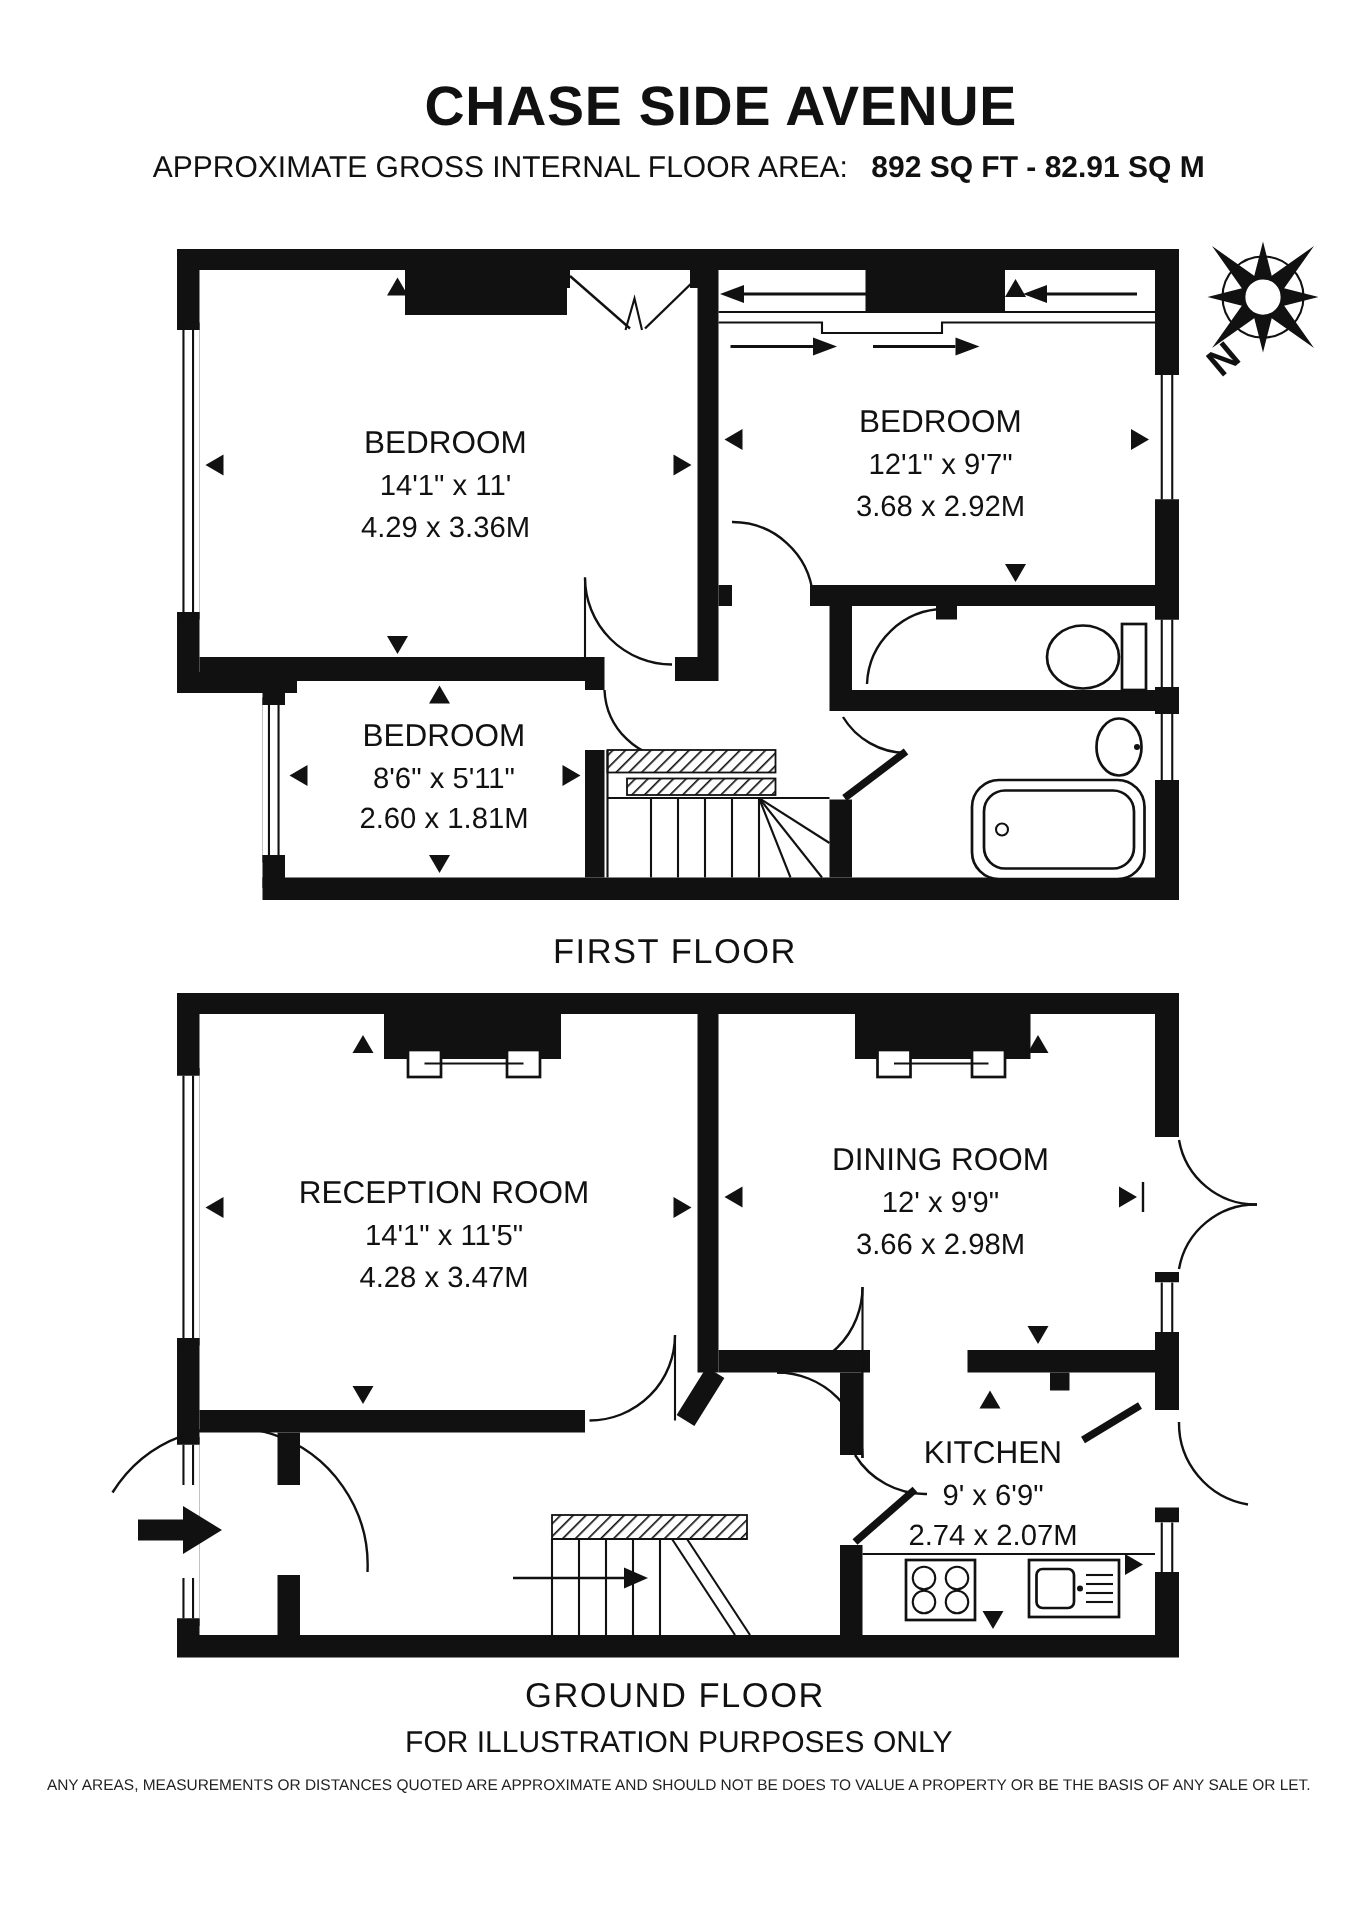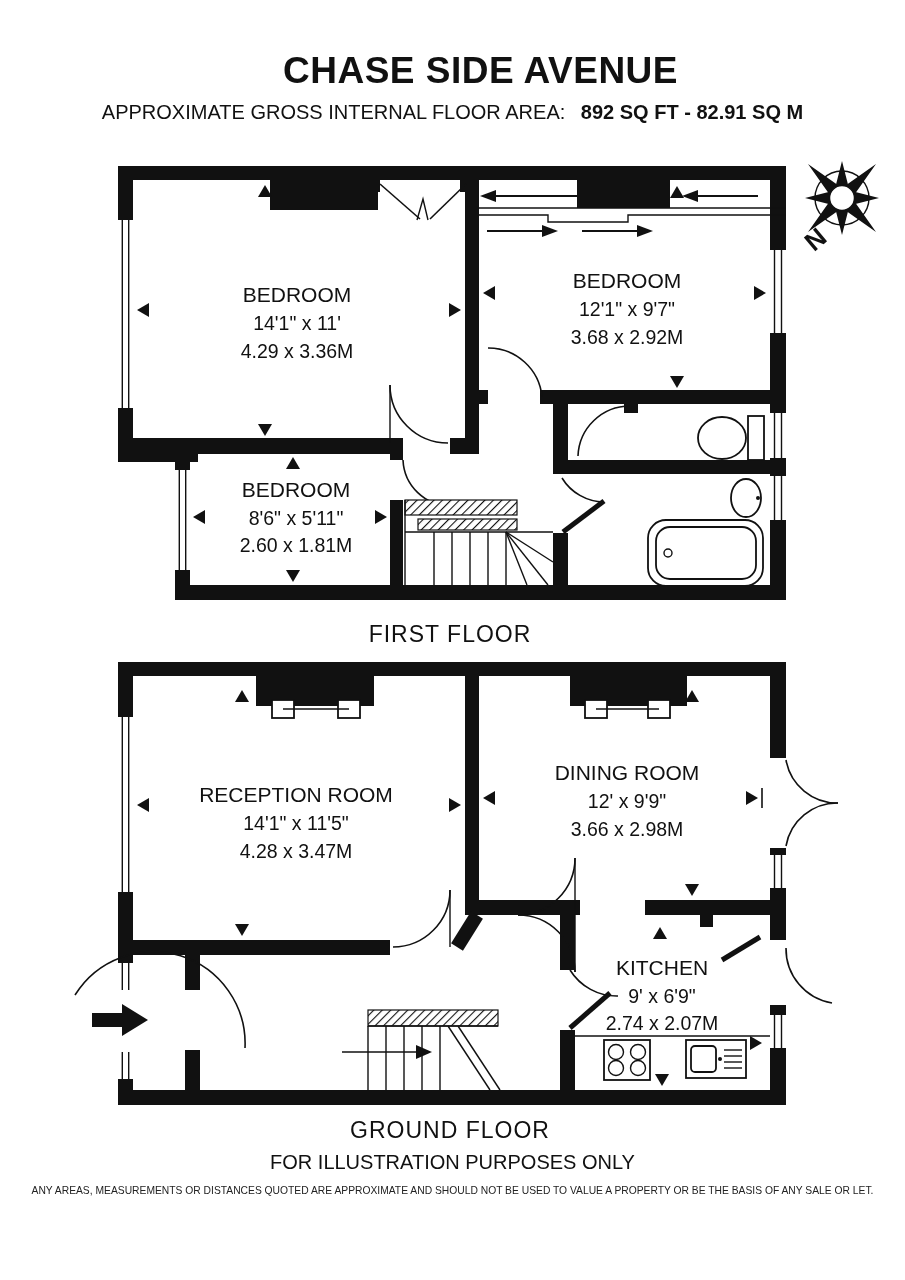--- a/index.html
+++ b/index.html
@@ -333,14 +333,14 @@
     <text class="rname" x="662" y="975">KITCHEN</text>
     <text class="rdim" x="662" y="1003">9' x 6'9"</text>
     <text class="rdim" x="662" y="1030">2.74 x 2.07M</text>
 
     <text class="flabel" x="450" y="1138">GROUND FLOOR</text>
   </g>
 </svg>
 
 <div class="hdr" id="illus">FOR ILLUSTRATION PURPOSES ONLY</div>
 <div class="hdr" id="disclaimer">
-  <div>ANY AREAS, MEASUREMENTS OR DISTANCES QUOTED ARE APPROXIMATE AND SHOULD NOT BE USED TO VALUE A PROPERTY OR BE THE BASIS OF ANY SALE OR LET.</div>
+  <div>ANY AREAS, MEASUREMENTS OR DISTANCES QUOTED ARE APPROXIMATE AND SHOULD NOT BE DOES TO VALUE A PROPERTY OR BE THE BASIS OF ANY SALE OR LET.</div>
 </div>
 
 </body></html>

